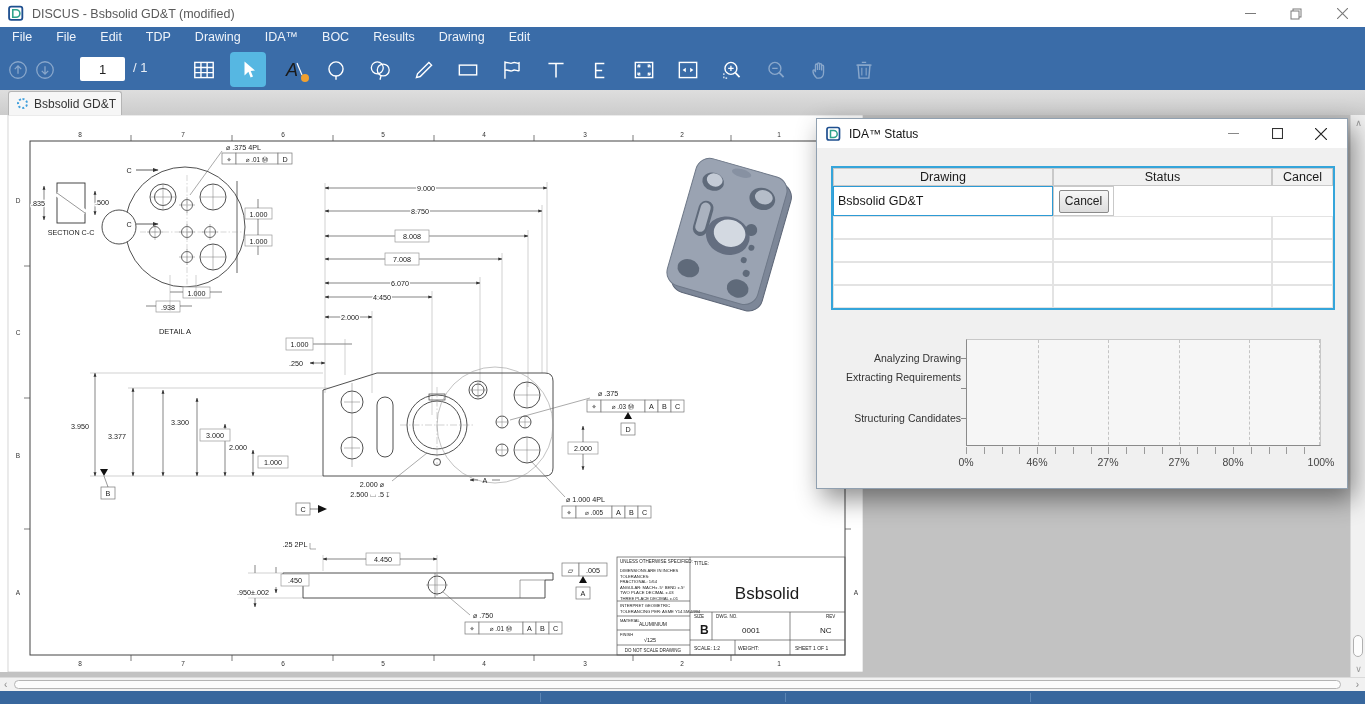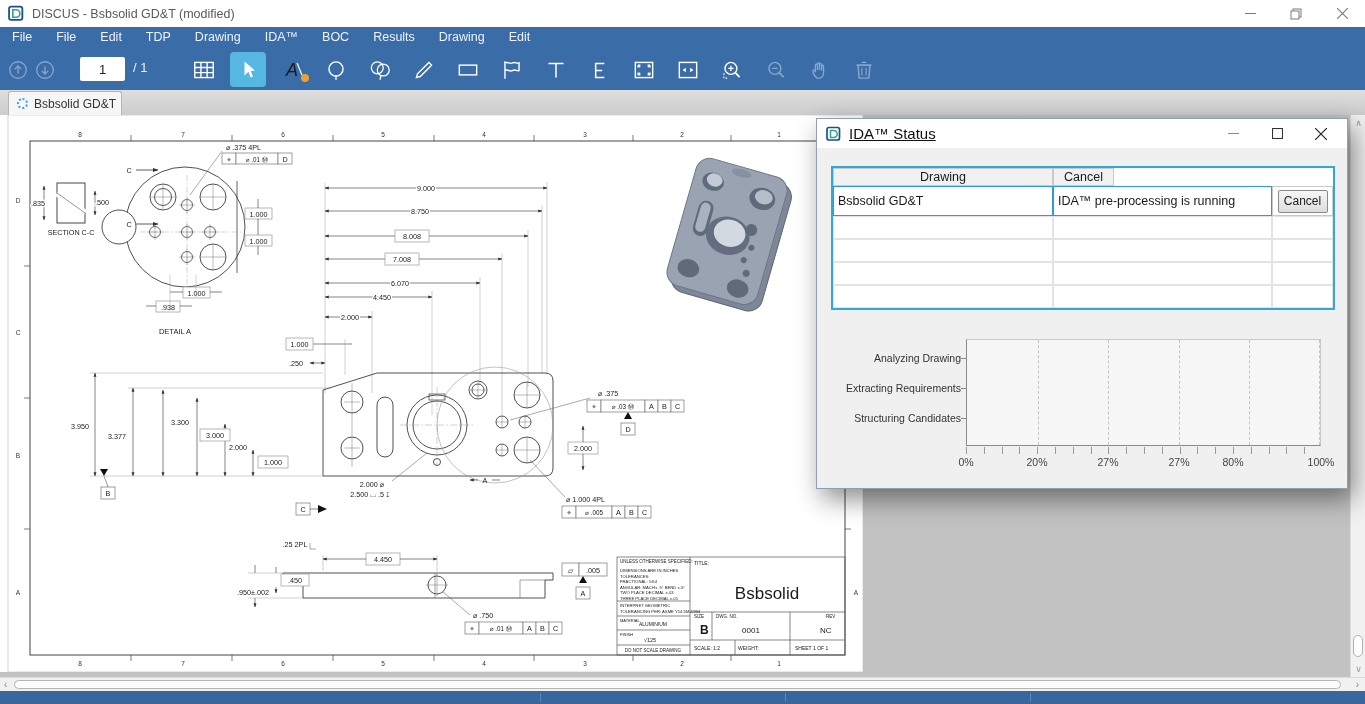--- a/index.html
+++ b/index.html
@@ -50,21 +50,21 @@
   .hchev { position:absolute; top:1px; color:#888; font-size:10px; }
 
   
   .statusbar { position:absolute; left:0; top:691px; width:1365px; height:13px; background:#38679d; }
   .ssep { position:absolute; top:2px; width:1px; height:9px; background:#5b85b5; }
 
   
   .dialog { position:absolute; left:816px; top:118px; width:532px; height:371px; background:#f0f0f0; border:1px solid #90a0b0; box-shadow:6px 10px 24px rgba(0,0,0,.45); }
   .dtitlebar { position:absolute; left:0; top:0; width:100%; height:29px; background:#ffffff; display:flex; align-items:center; }
   .dtitlebar .dicon { margin-left:9px; width:16px; height:16px; }
-  .dtitlebar .dtext { margin-left:7px; font-size:15px; color:#111;text-decoration:underline; }
+  .dtitlebar .dtext { margin-left:7px; font-size:12px; color:#111; }
   .dctrls { position:absolute; right:4px; top:0; height:29px; display:flex; align-items:center; }
   .dbtn { width:44px; height:29px; display:flex; align-items:center; justify-content:center; color:#333; font-size:13px; }
 
   .stable { position:absolute; left:14px; top:47px; width:504px; background:#fff; border:2px solid #35a5da; }
   .trow { display:flex; }
   .tcell { border:1px solid #c9c9c9; font-size:12.5px; color:#1a1a1a; overflow:hidden; }
   .th { background:#f1f1f1; height:18px; line-height:16px; text-align:center; }
   .c1 { width:220px; } .c2 { width:219px; } .c3 { width:61px; }
   .r1 .tcell { border:1px solid #2d9bd5; height:30px; line-height:28px; padding-left:4px; }
   .r1 .c3 { display:flex; align-items:center; justify-content:center; padding-left:0; border:1px solid #c9c9c9; }
@@ -609,25 +609,25 @@
             <svg width="12" height="12" viewBox="0 0 12 12">
               <path d="M0 0 L12 12 M12 0 L0 12" stroke="#222" stroke-width="1.2"></path>
             </svg>
           </div>
       </div>
     </div>
 
     <div class="stable">
       <div class="trow">
         <div class="tcell th c1">Drawing</div>
+        <div class="tcell th c2">Status</div>
         <div class="tcell th c3">Cancel</div>
       </div>
       <div class="trow r1">
         <div class="tcell c1">Bsbsolid GD&amp;T</div>
-        <div class="tcell c2">IDA™ pre-processing is running</div>
         <div class="tcell c3">
             <button class="cancelbtn">Cancel</button>
           </div>
       </div>
       <div class="trow empty">
           <div class="tcell c1"></div>
           <div class="tcell c2"></div>
           <div class="tcell c3"></div>
         </div>
       <div class="trow empty">
@@ -642,40 +642,40 @@
         </div>
       <div class="trow empty">
           <div class="tcell c1"></div>
           <div class="tcell c2"></div>
           <div class="tcell c3"></div>
         </div>
     </div>
 
     <div>
       <div class="cat" style="top:233px;left:2px">Analyzing Drawing</div>
-      <div class="cat" style="top:263px;left:2px">Extracting Requirements</div>
+      <div class="cat" style="top:252px;left:2px">Extracting Requirements</div>
       <div class="cat" style="top:293px;left:2px">Structuring Candidates</div>
       <div class="catTick" style="top:239px"></div>
       <div class="catTick" style="top:269px"></div>
       <div class="catTick" style="top:299px"></div>
 
       <div class="plot">
         <div class="grid" style="left:20%"></div>
         <div class="grid" style="left:40%"></div>
         <div class="grid" style="left:60%"></div>
         <div class="grid" style="left:80%"></div>
         <div class="grid" style="left:99.7%"></div>
         <div class="barrow" style="top:9px">
           <div class="barseg" style="background: rgb(26, 128, 0); width: 14%;"></div>
           <div class="barseg" style="background: rgb(5, 5, 238); width: 78%;"></div>
         </div>
       </div>
       <div class="ticks"></div>
       <div class="xlab" style="left:127px">0%</div>
-      <div class="xlab" style="left:198px">20%</div>
+      <div class="xlab" style="left:198px">46%</div>
       <div class="xlab" style="left:269px">27%</div>
       <div class="xlab" style="left:340px">27%</div>
       <div class="xlab" style="left:394px">80%</div>
       <div class="xlab" style="left:482px">100%</div>
     </div>
   </div>
 
 </div>
 
 </body></html>

